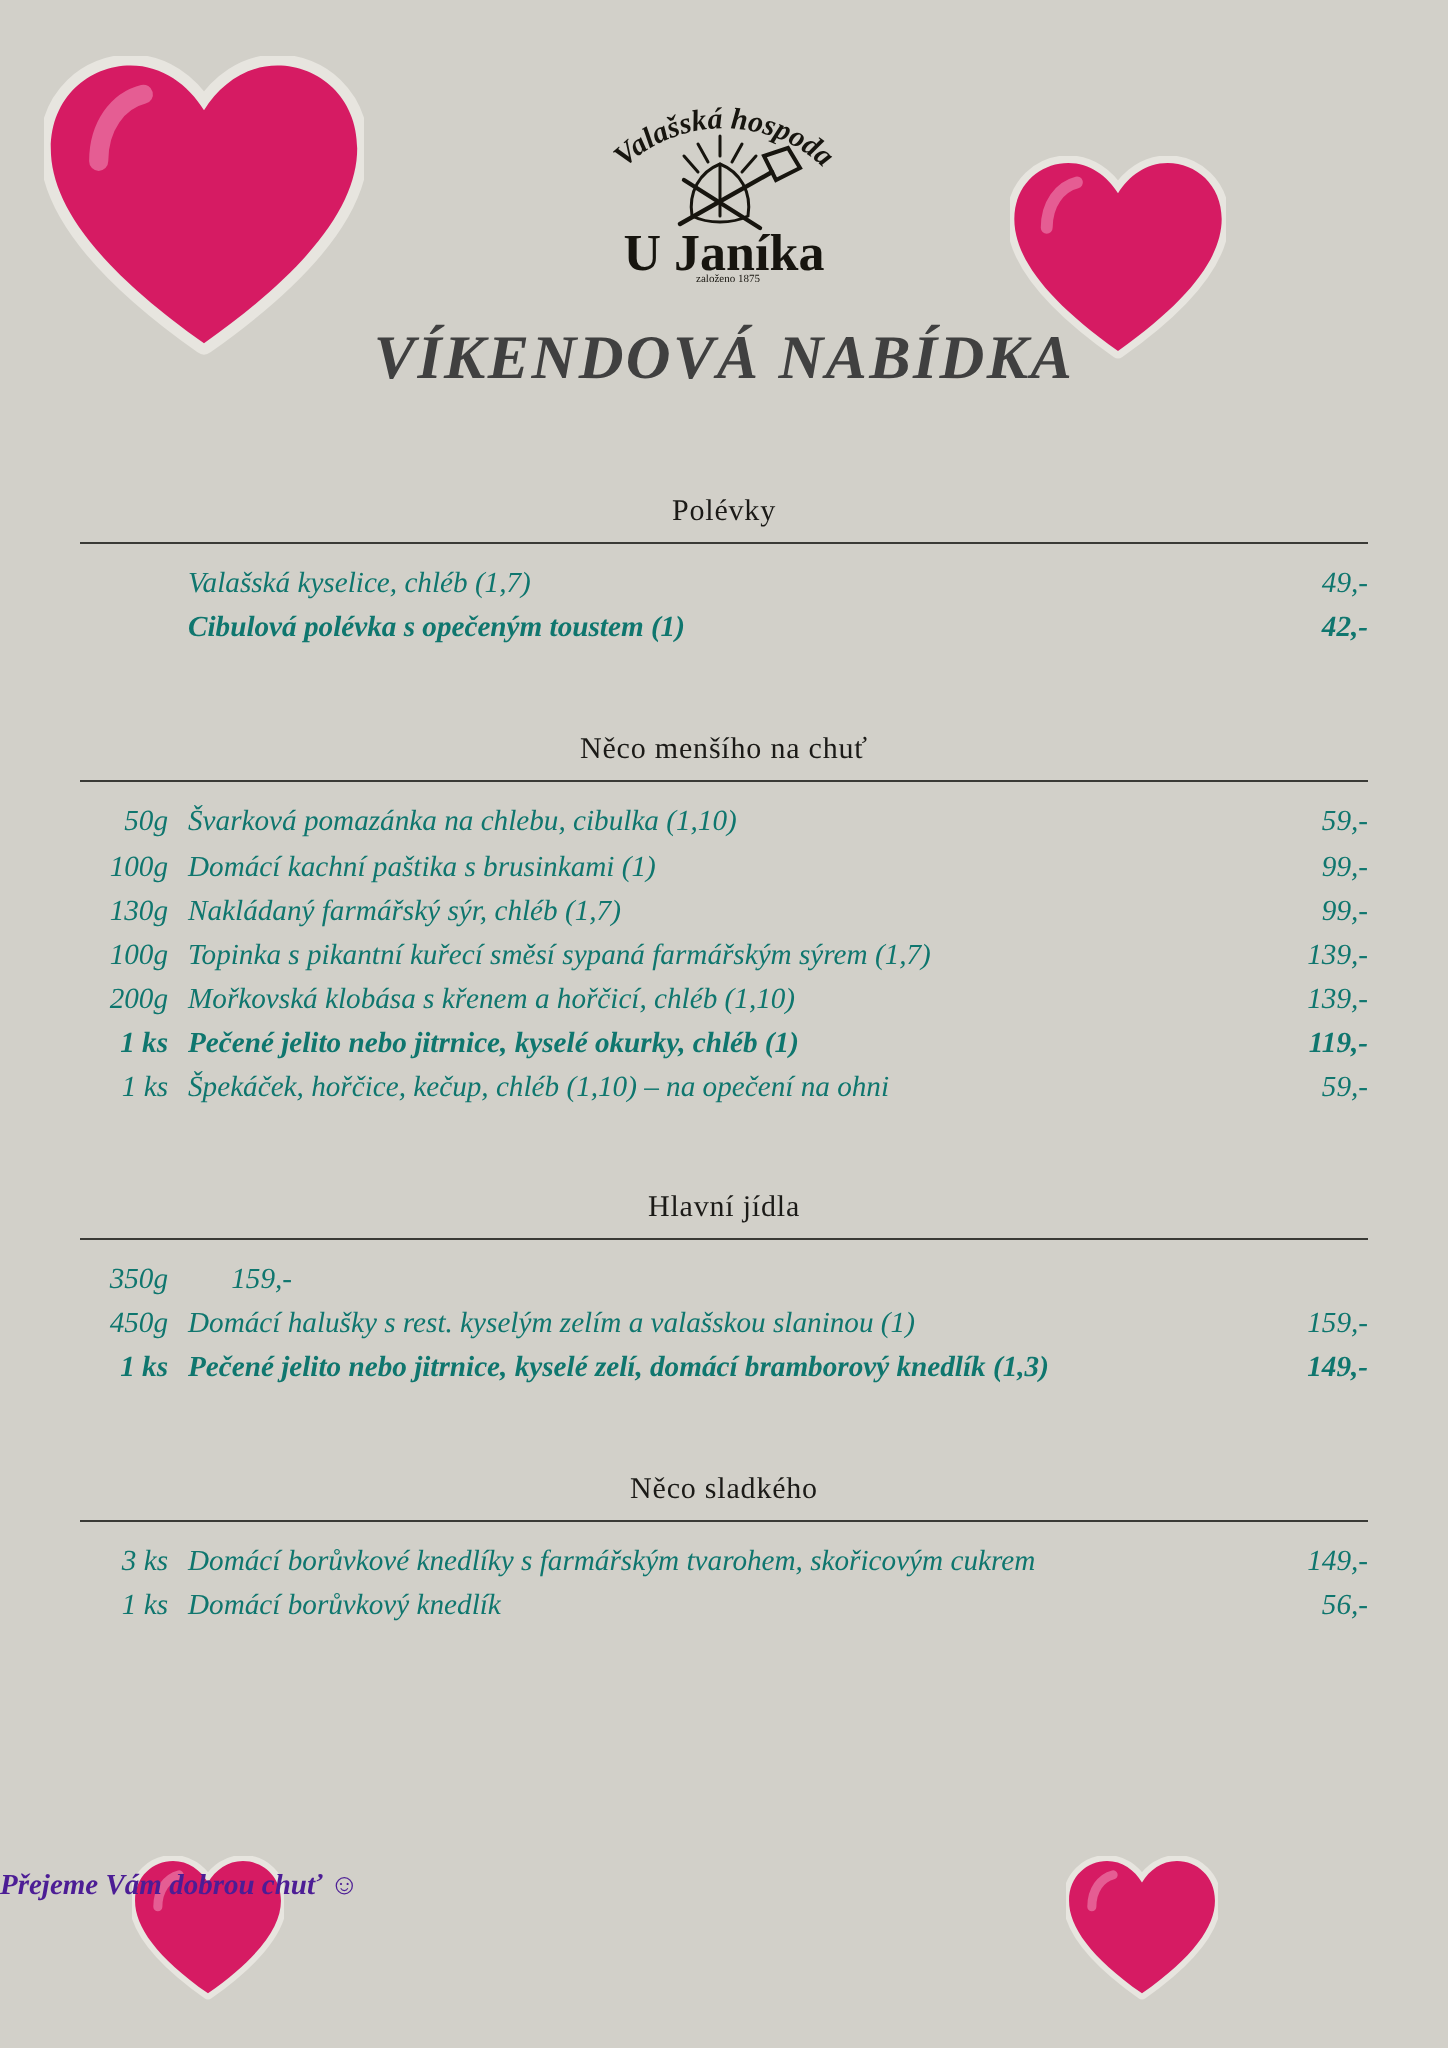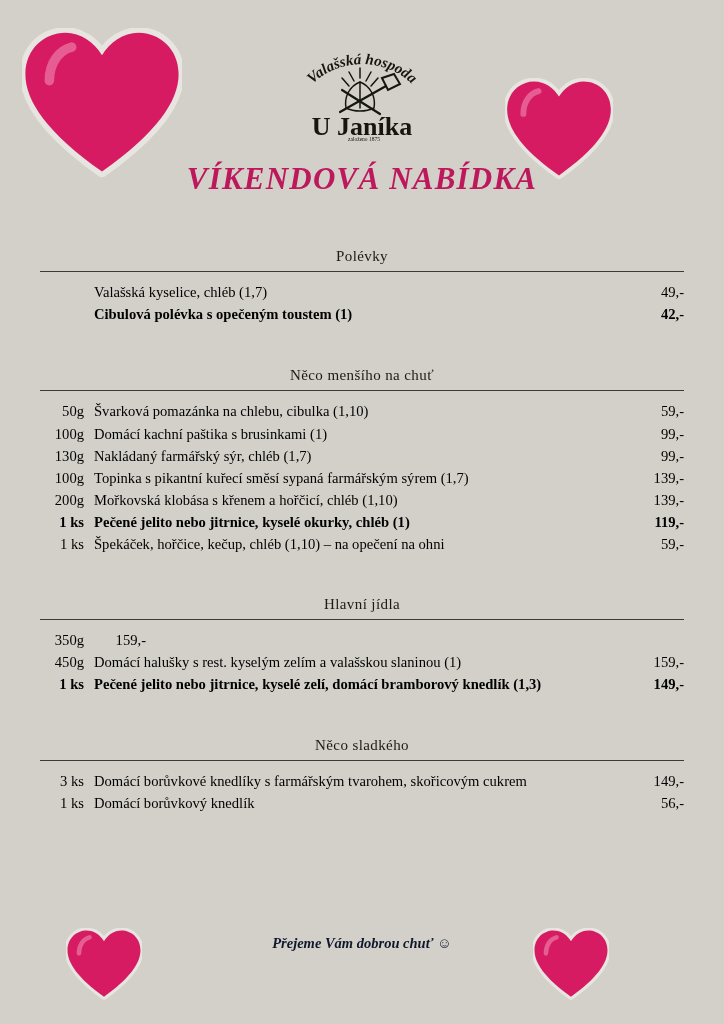--- a/index.html
+++ b/index.html
@@ -44,21 +44,21 @@
   .menu-title {
     position: absolute;
     left: 0;
     top: 161px;
     width: 724px;
     text-align: center;
     font-size: 31px;
     font-style: italic;
     font-weight: 700;
     letter-spacing: 1.2px;
-    color: #be185d;
+    color: #404040;
   }
 
   
   .menu {
     position: absolute;
     left: 40px;
     top: 248px;
     width: 644px;
   }
   .section { margin-bottom: 16px; }
@@ -75,21 +75,22 @@
     height: 0;
     border-top: 1.4px solid #3a3a36;
     margin-bottom: 9px;
   }
 
   .row {
     display: flex;
     align-items: flex-start;
     font-size: 14.6px;
     line-height: 1.52;
-    color: #000000;
+    color: #0f766e;
+    font-style: italic;
   }
   .row .qty {
     width: 44px;
     flex: 0 0 44px;
     text-align: right;
     white-space: nowrap;
   }
   .row .name {
     flex: 1 1 auto;
     padding-left: 10px;
@@ -108,25 +109,25 @@
   .row .name .cont {
     display: block;
   }
 
   
   .footer-note {
     position: absolute;
     left: 0;
     top: 935px;
     width: 724px;
-    text-align: center;
+    text-align: left;
     font-size: 14.5px;
     font-style: italic;
     font-weight: 700;
-    color: #0f172a;
+    color: #4c1d95;
   }
 </style>
 </head>
 <body>
 
 <div class="heart" style="left:22px; top:28px; width:160px; height:150px;">
   <svg viewBox="0 0 100 94" width="160" height="150" aria-hidden="true">
     <path d="M50 90 C 16 66, 2 46, 2 29 C 2 13, 14 3, 27 3 C 37 3, 45 9, 50 17 C 55 9, 63 3, 73 3 C 86 3, 98 13, 98 29 C 98 46, 84 66, 50 90 Z" fill="none" stroke="#e7e5df" stroke-width="7" stroke-linejoin="round"></path>
     <path d="M50 90 C 16 66, 2 46, 2 29 C 2 13, 14 3, 27 3 C 37 3, 45 9, 50 17 C 55 9, 63 3, 73 3 C 86 3, 98 13, 98 29 C 98 46, 84 66, 50 90 Z" fill="#d61b63"></path>
     <path d="M17 33 C 17 22, 23 14, 31 12" fill="none" stroke="#e8699b" stroke-width="6" stroke-linecap="round" opacity="0.85"></path>

